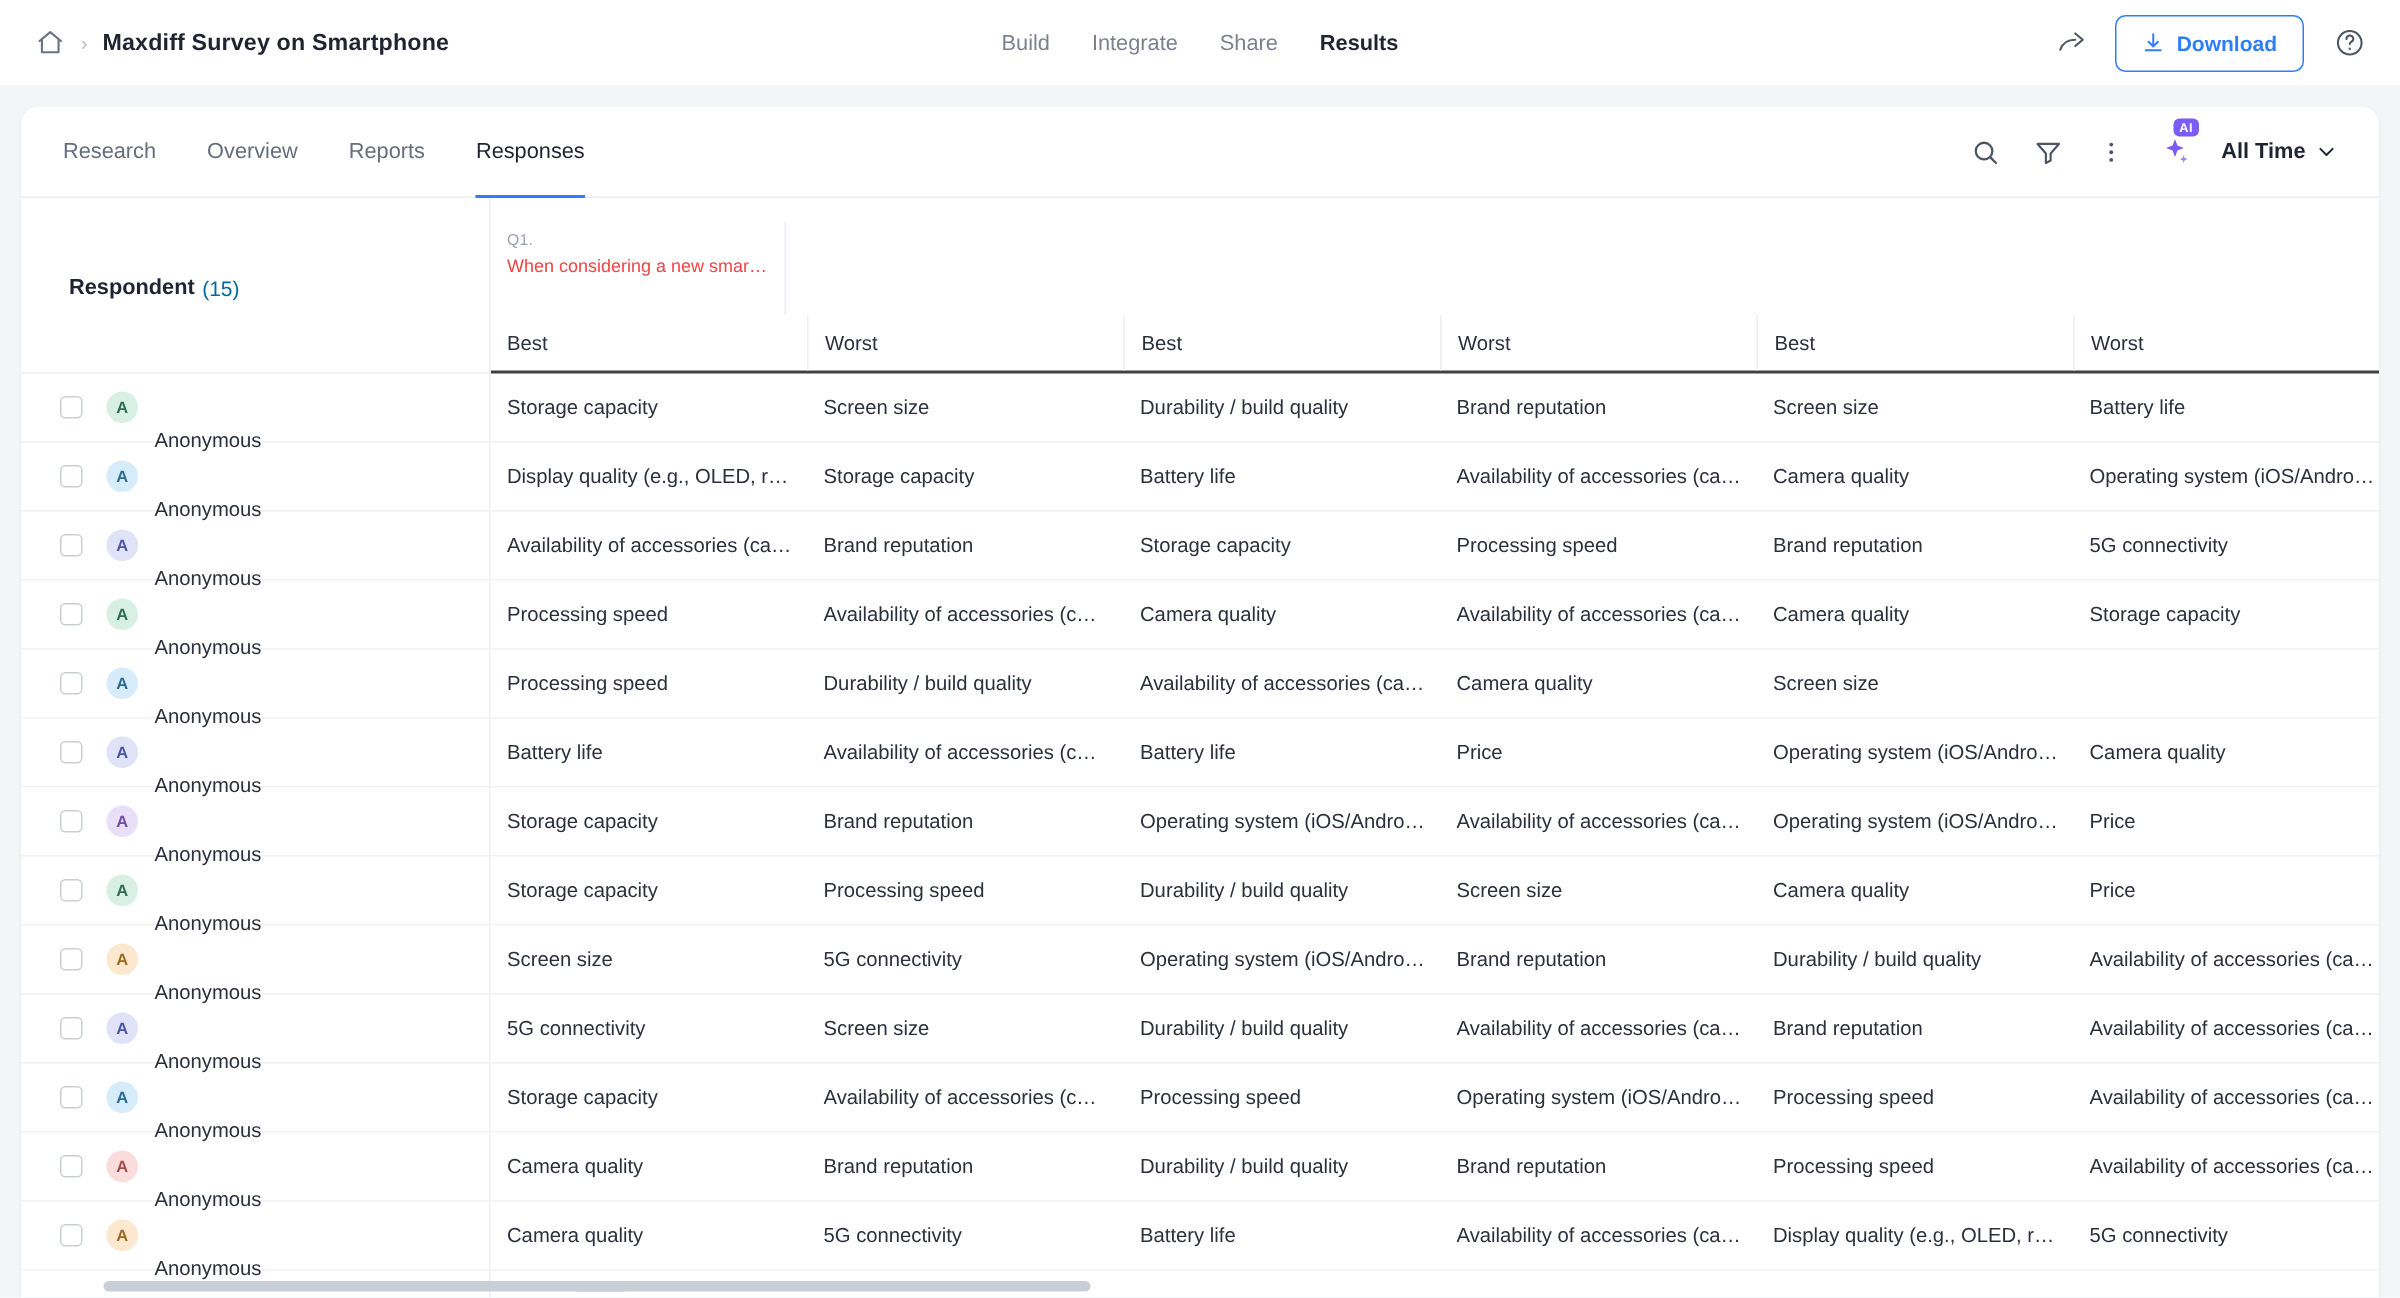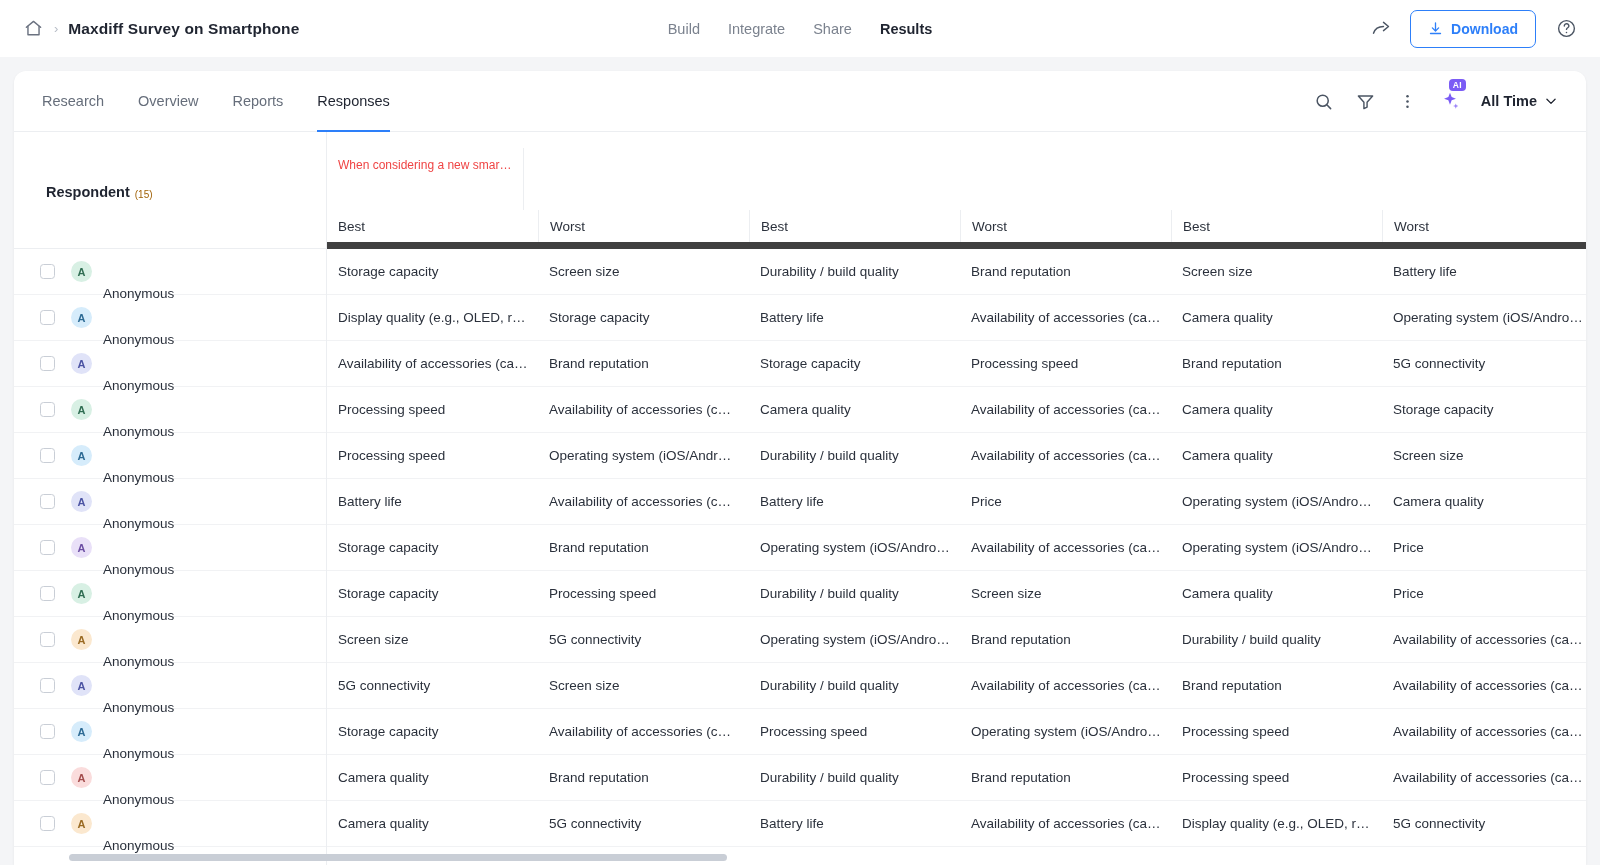--- a/index.html
+++ b/index.html
@@ -93,21 +93,21 @@
     border-right: 1px solid #eceef1;
     background: #fff;
     position: relative;
     z-index: 2;
   }
   .resp-head {
     height: 78px; display: flex; align-items: flex-end;
     padding: 0 0 10px 32px;
   }
   .resp-head-title { font-size: 14.5px; font-weight: 700; color: #1f2430; }
-  .resp-head-count { font-size: 10px; color: #a16207; margin-left: 5px; }
+  .resp-head-count { font-size: 14px; color: #0369a1; margin-left: 5px; }
   .resp-subhead { height: 39px; border-bottom: 1px solid #eceef1; }
 
   .rrow {
     height: 46px; display: flex; align-items: center;
     padding-left: 26px;
     border-bottom: 1px solid #f1f2f4;
   }
   .cbox {
     width: 15px; height: 15px; border: 1.4px solid #c9ced6;
     border-radius: 3.5px; flex: 0 0 15px; cursor: pointer; background:#fff;
@@ -127,21 +127,21 @@
     border-bottom: 0;
     padding: 22px 0 0 11px;
     position: relative;
   }
   .qnum { font-size: 10.5px; color: #9aa1ad; letter-spacing: .2px; }
   .qtext { font-size: 12px; color: #ef4444; margin-top: 4px; white-space: nowrap; }
   .qhead-divider {
     position: absolute; left: 196px; top: 16px; bottom: 0; width: 1px; background: #eceef1;
   }
 
-  .subhead { display: flex; height: 39px; border-bottom: 7px solid #404040; }
+  .subhead { display: flex; height: 39px; border-bottom: 2px solid #404040; }
   .subcell {
     flex: 0 0 211px; padding-left: 11px;
     display: flex; align-items: center;
     font-size: 13.5px; color: #2b313c;
     border-left: 1px solid #eceef1;
   }
   .subcell:first-child { border-left: none; }
 
   .drow { display: flex; height: 46px; border-bottom: 1px solid #f1f2f4; }
   .dcell {
@@ -334,20 +334,21 @@
             <div class="cbox"></div>
             <div class="avatar" style="background: rgb(251, 232, 207); color: rgb(154, 106, 34);">A</div>
             <div class="rname">Anonymous</div>
           </div>
         </div>
       <div class="hscroll-thumb2"></div>
     </div>
 
     <div class="grid-col">
       <div class="qhead">
+        <div class="qnum">Q1.</div>
         <div class="qtext">When considering a new smar…</div>
         <div class="qhead-divider"></div>
       </div>
       <div class="subhead" id="subhead">
           <div class="subcell">Best</div>
           <div class="subcell">Worst</div>
           <div class="subcell">Best</div>
           <div class="subcell">Worst</div>
           <div class="subcell">Best</div>
           <div class="subcell">Worst</div>
@@ -431,23 +432,20 @@
             </div>
             <div class="dcell">
               <span>Storage capacity</span>
             </div>
           </div>
           <div class="drow">
             <div class="dcell">
               <span>Processing speed</span>
             </div>
             <div class="dcell">
-              <span>Operating system (iOS/Andr…</span>
-            </div>
-            <div class="dcell">
               <span>Durability / build quality</span>
             </div>
             <div class="dcell">
               <span>Availability of accessories (ca…</span>
             </div>
             <div class="dcell">
               <span>Camera quality</span>
             </div>
             <div class="dcell">
               <span>Screen size</span>

